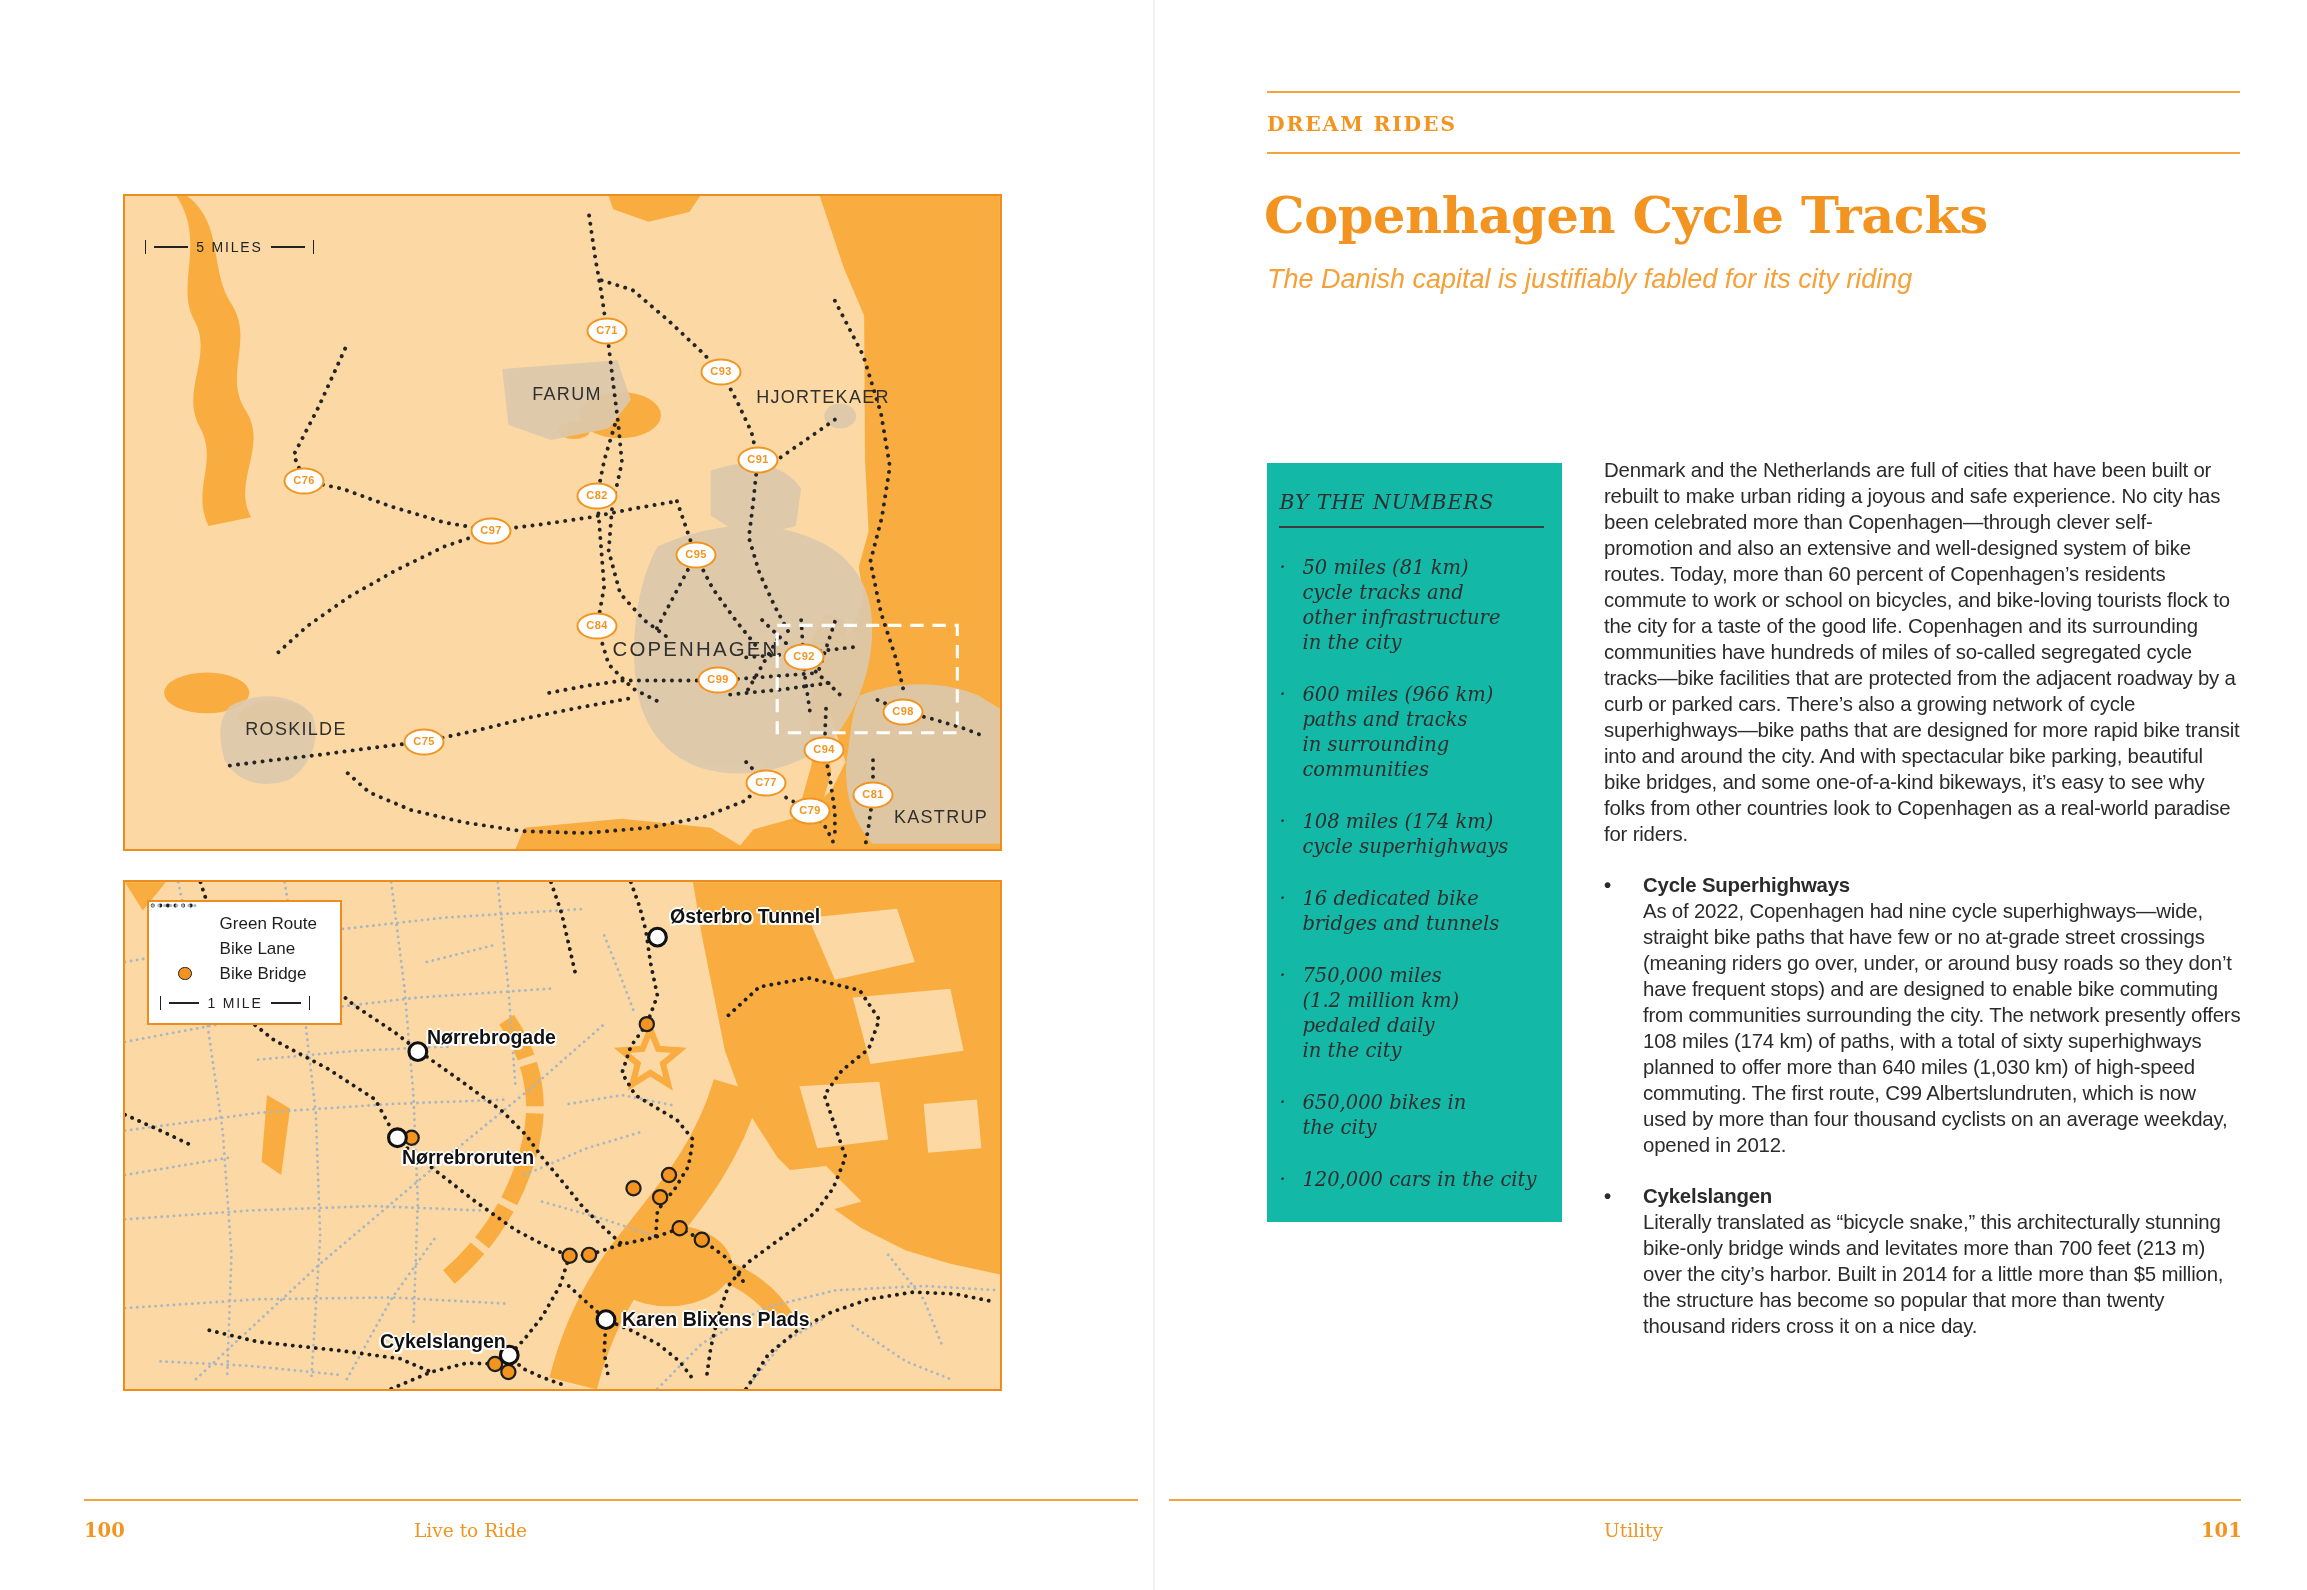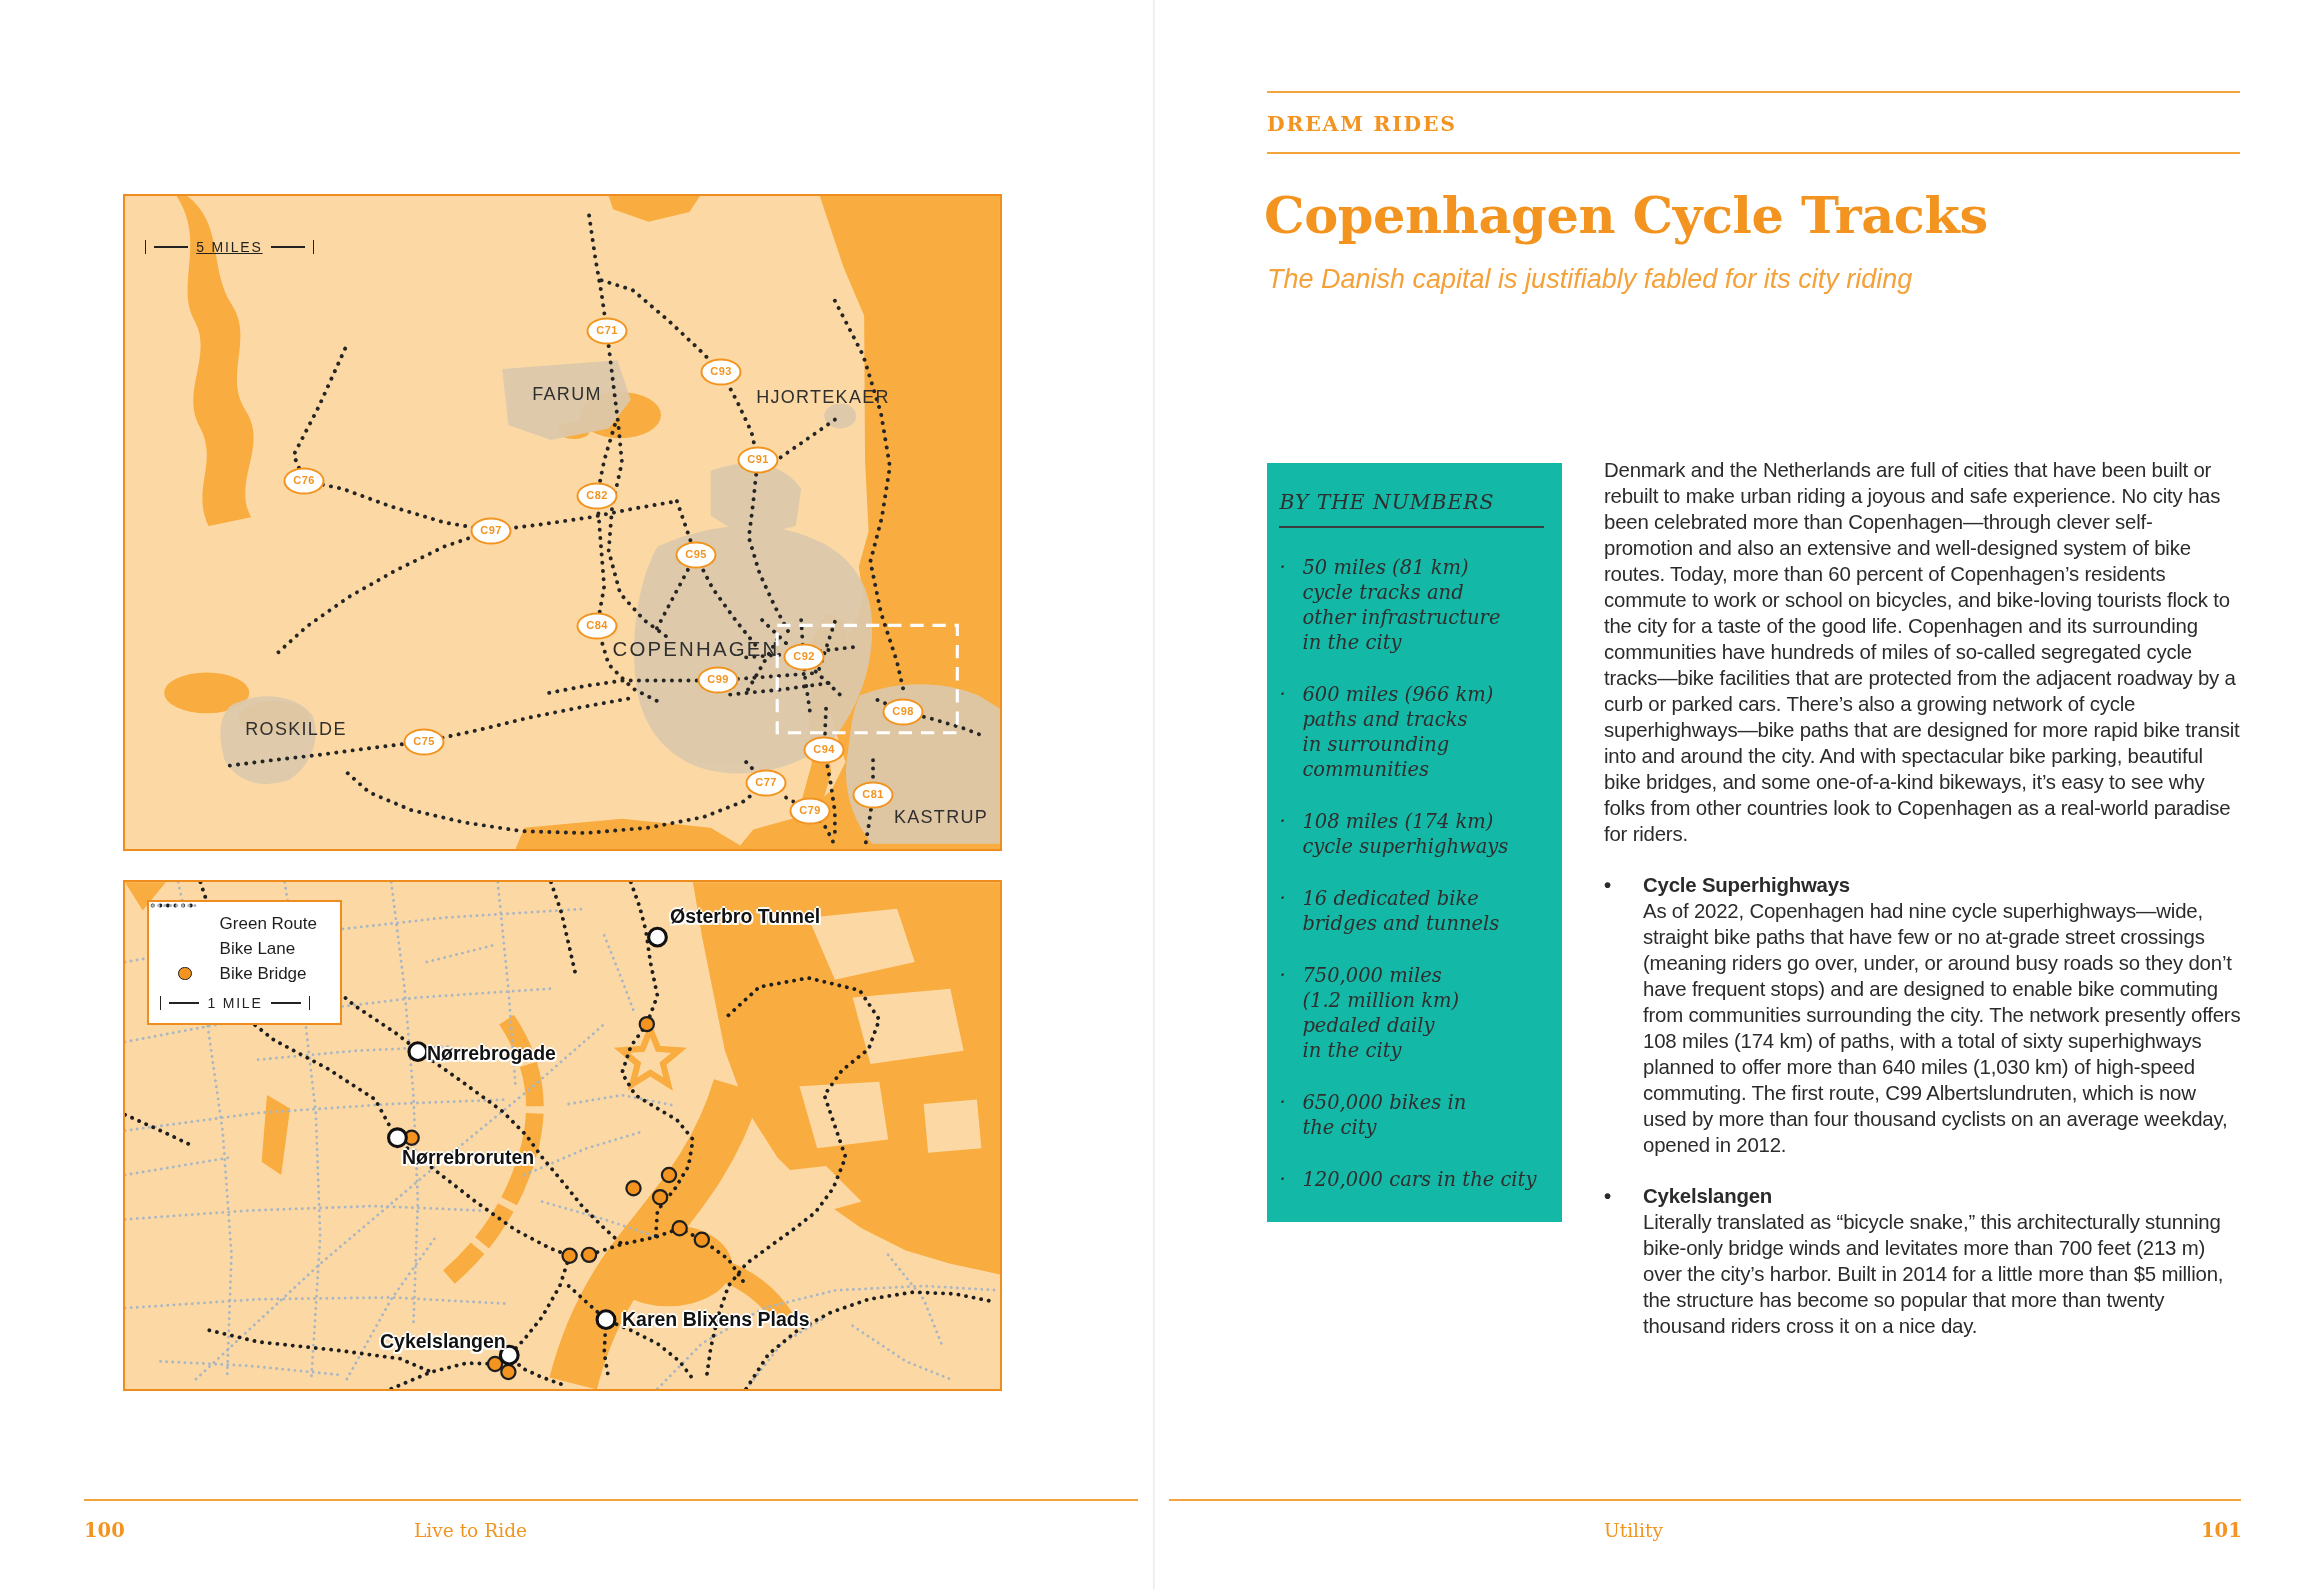--- a/index.html
+++ b/index.html
@@ -123,21 +123,21 @@
         <path d="M718,478 L770,528 L812,568"></path>
         <path d="M682,562 L742,556 L800,548"></path>
         <path d="M762,478 L766,540 L772,582"></path>
         <path d="M735,500 L700,560"></path>
         <path d="M800,480 L780,540"></path>
       </g>
 
       <rect x="735" y="484" width="203" height="121" fill="none" stroke="#ffffff" stroke-width="3.5" stroke-dasharray="15 10"></rect>
     </svg>
 
-    <div class="scalebar" style="left:19.5px;top:43px;text-decoration:underline;">
+    <div class="scalebar" style="left:19.5px;top:43px;">
       <span class="tick"></span>
       <span class="seg" style="width:34px"></span>
       <span>5 MILES</span>
       <span class="seg" style="width:34px"></span>
       <span class="tick"></span>
     </div>
 
     <span class="city" style="left:442px;top:198px">FARUM</span>
     <span class="city" style="left:698px;top:201px">HJORTEKAER</span>
     <span class="city big" style="left:571px;top:453px">COPENHAGEN</span>
@@ -275,21 +275,21 @@
       <div class="scalebar">
         <span class="tick"></span>
         <span class="seg" style="width:30px"></span>
         <span>1 MILE</span>
         <span class="seg" style="width:30px"></span>
         <span class="tick"></span>
       </div>
     </div>
 
     <span class="place" style="left:545px;top:23px">Østerbro Tunnel</span>
-    <span class="place" style="left:302px;top:160px">Nørrebrogade</span>
+    <span class="place" style="left:302px;top:144px">Nørrebrogade</span>
     <span class="place" style="left:277px;top:264px">Nørrebroruten</span>
     <span class="place" style="left:255px;top:448px">Cykelslangen</span>
     <span class="place" style="left:497px;top:426px">Karen Blixens Plads</span>
   </div>
 
   <div class="rule" style="left:1267px;top:91px;width:973px"></div>
   <div class="eyebrow">DREAM RIDES</div>
   <div class="rule" style="left:1267px;top:152px;width:973px"></div>
 
   <h1 class="title" style="margin:0">Copenhagen Cycle Tracks</h1>

